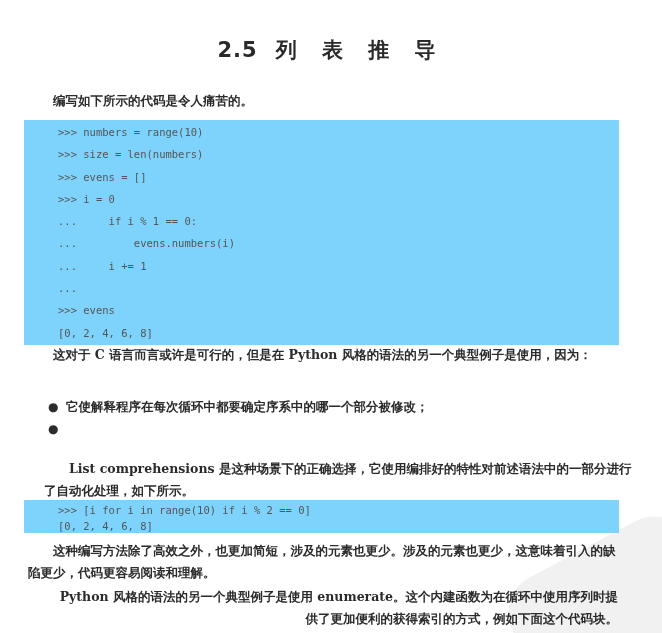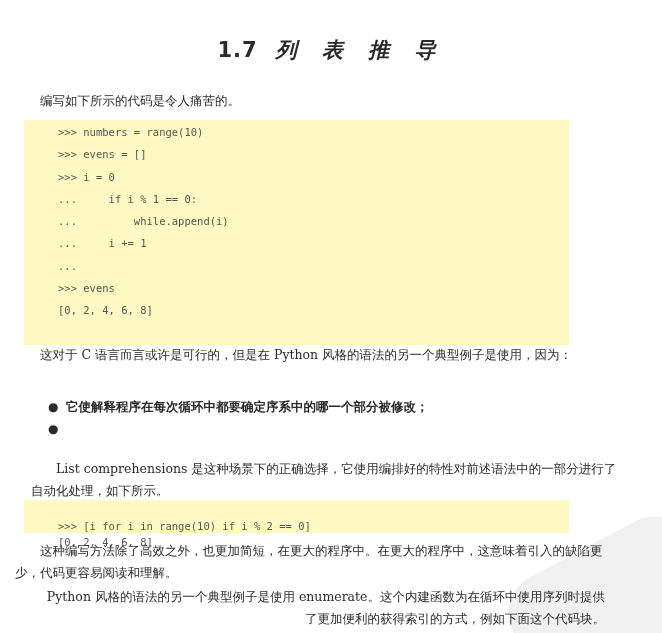--- a/index.html
+++ b/index.html
@@ -28,38 +28,38 @@
       left: 0;
       width: 662px;
       text-align: center;
       font-family: "DejaVu Sans", "Liberation Sans", sans-serif;
       font-weight: bold;
       font-size: 21px;
       color: #2a2a2a;
       letter-spacing: 1px;
     }
     .title .num { margin-right: 18px; }
-    .title .zh { letter-spacing: 9px; font-style: italic; }
+    .title .zh { letter-spacing: 9px; }
 
     .para {
       position: absolute;
-      left: 15px;
+      left: 28px;
       width: 590px;
       font-size: 12.5px;
       line-height: 22px;
-      font-weight: normal;
+      font-weight: bold;
       color: #2b2b2b;
     }
     .indent { text-indent: 25px; }
 
     .code-block {
       position: absolute;
       left: 24px;
-      width: 545px;
-      background: #fef9c3;
+      width: 595px;
+      background: #7dd3fc;
       font-family: "DejaVu Sans Mono", "Liberation Mono", monospace;
       font-size: 10.5px;
       color: #555555;
       box-sizing: border-box;
       padding-left: 34px;
     }
     .code-line {
       height: 22.3px;
       line-height: 22.3px;
       white-space: pre;
@@ -101,53 +101,54 @@
     }
   </style>
 </head>
 <body>
 
 <div class="page">
 
   <div class="watermark"></div>
 
   <h1 class="title" style="margin:0;">
-    <span class="num">1.7</span><span class="zh">列 表 推 导</span>
+    <span class="num">2.5</span><span class="zh">列 表 推 导</span>
   </h1>
 
   <p class="para indent" style="top:90px; margin:0;">编写如下所示的代码是令人痛苦的。</p>
 
   <div class="code-block" style="top:120px; height:225px; padding-top:1px;">
     <div class="code-line">&gt;&gt;&gt; numbers = range(10)</div>
+    <div class="code-line">&gt;&gt;&gt; size = len(numbers)</div>
     <div class="code-line">&gt;&gt;&gt; evens = []</div>
     <div class="code-line">&gt;&gt;&gt; i = 0</div>
     <div class="code-line">...     if i % 1 == 0:</div>
-    <div class="code-line">...         while.append(i)</div>
+    <div class="code-line">...         evens.numbers(i)</div>
     <div class="code-line">...     i += 1</div>
     <div class="code-line">...</div>
     <div class="code-line">&gt;&gt;&gt; evens</div>
     <div class="code-line">[0, 2, 4, 6, 8]</div>
   </div>
 
   <p class="para indent" style="top:344px; margin:0;">这对于 C 语言而言或许是可行的，但是在 Python 风格的语法的另一个典型例子是使用，因为：</p>
 
   <ul class="bullets" style="top:396px;">
     <li>
       <span class="dot">●</span>
       <span>它使解释程序在每次循环中都要确定序系中的哪一个部分被修改；</span>
     </li>
     <li>
       <span class="dot">●</span>
     </li>
   </ul>
 
   <p class="para indent" style="top:442px; margin:16px;">List comprehensions 是这种场景下的正确选择，它使用编排好的特性对前述语法中的一部分进行了自动化处理，如下所示。</p>
 
-  <div class="code-block" style="top:500px; height:33px; padding-top:19px;">
+  <div class="code-block" style="top:500px; height:33px; padding-top:3px;">
     <div class="code-line" style="height:15.5px; line-height:15.5px;">&gt;&gt;&gt; [i for i in range(10) if i % 2 == 0]</div>
     <div class="code-line" style="height:15.5px; line-height:15.5px;">[0, 2, 4, 6, 8]</div>
   </div>
 
-  <p class="para indent" style="top:540px; margin:0;">这种编写方法除了高效之外，也更加简短，在更大的程序中。在更大的程序中，这意味着引入的缺陷更少，代码更容易阅读和理解。</p>
+  <p class="para indent" style="top:540px; margin:0;">这种编写方法除了高效之外，也更加简短，涉及的元素也更少。涉及的元素也更少，这意味着引入的缺陷更少，代码更容易阅读和理解。</p>
 
   <p class="para indent" style="top:586px; margin:0;text-align:right;">Python 风格的语法的另一个典型例子是使用 enumerate。这个内建函数为在循环中使用序列时提供了更加便利的获得索引的方式，例如下面这个代码块。</p>
 
 </div>
 
 </body></html>

